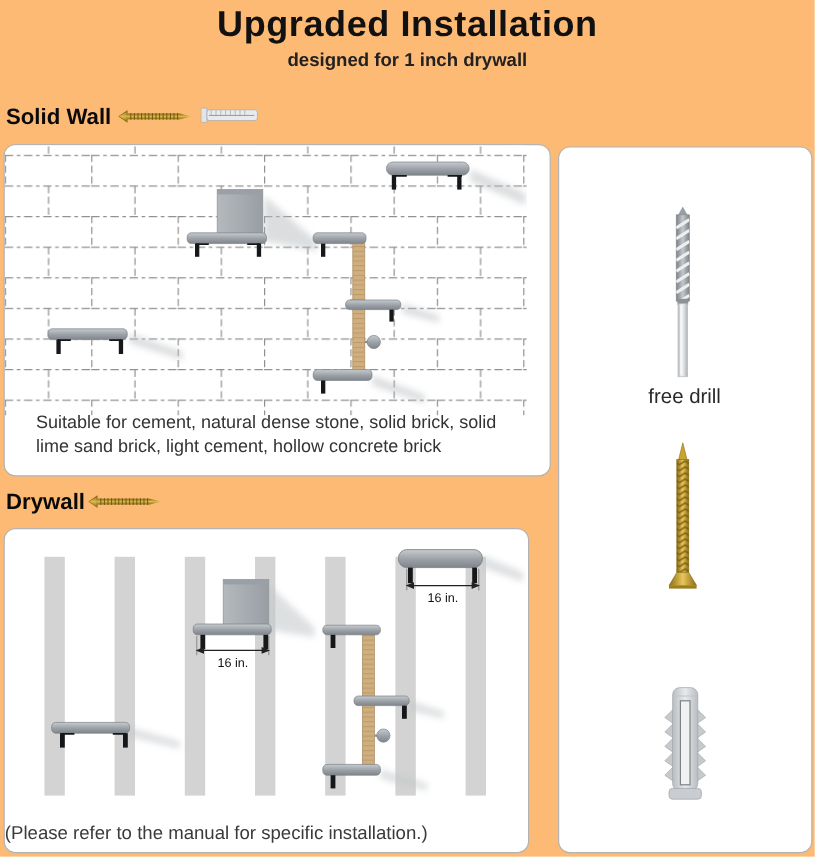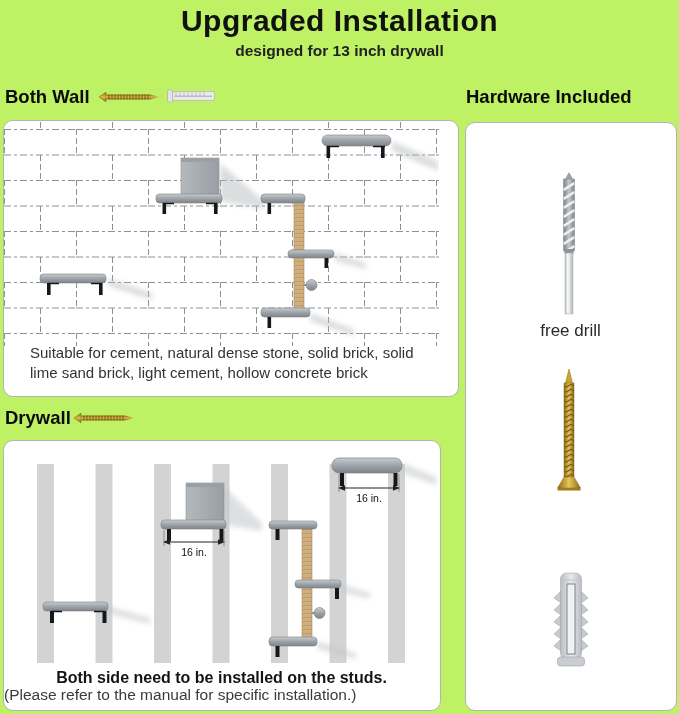--- a/index.html
+++ b/index.html
@@ -1,17 +1,17 @@
 <!DOCTYPE html>
 <html><head>
 <meta charset="utf-8">
 <style>
   html,body{margin:0;padding:0;background:#fff;}
   #stage{
-    position:relative;width:679px;height:714px;background:#bef264;overflow:hidden;
+    position:relative;width:679px;height:714px;background:#fdba74;overflow:hidden;
     font-family:"Liberation Sans",sans-serif;color:#111;
   }
   .abs{position:absolute;}
   .page-title{width:679px;top:4px;left:0;text-align:center;font-size:30px;font-weight:700;letter-spacing:0.5px;}
   .page-subtitle{width:679px;top:42px;left:0;text-align:center;font-size:15.5px;font-weight:700;color:#222;}
   .section-heading{font-size:18.5px;font-weight:700;color:#0a0a0a;}
   .panel{
     position:absolute;border:1.5px solid #b3b3b3;border-radius:10px;background:#fff;
     box-sizing:border-box;overflow:hidden;
   }
@@ -33,44 +33,43 @@
     font-size:17px;color:#2a2a2a;
   }
   .dim-text{font-family:"Liberation Sans",sans-serif;font-size:10.5px;fill:#111;}
 </style>
 </head>
 <body>
 
 <div id="stage">
 
   <div class="abs page-title">Upgraded Installation</div>
-  <div class="abs page-subtitle">designed for 13 inch drywall</div>
-
-  <div class="abs section-heading" style="left:5px;top:86px;">Both Wall</div>
+  <div class="abs page-subtitle">designed for 1 inch drywall</div>
+
+  <div class="abs section-heading" style="left:5px;top:86px;">Solid Wall</div>
   <svg class="abs" style="left:98px;top:91px;" width="62" height="12" viewBox="0 0 62 12">
     <defs>
       <linearGradient id="i1g" x1="0" y1="0" x2="0" y2="1">
         <stop offset="0" stop-color="#8a6a15"></stop>
           <stop offset="0.5" stop-color="#dcbb4d"></stop>
           <stop offset="1" stop-color="#8a6a15"></stop>
       </linearGradient>
     </defs>
     <polygon points="1,6 8,1.2 8,10.8" fill="url(#i1g)" stroke="#7a5c10" stroke-width="0.5"></polygon>
     <rect x="8" y="3.6" width="44" height="4.8" fill="url(#i1g)"></rect>
     <path d="M11 3.2V8.8M14 3.2V8.8M17 3.2V8.8M20 3.2V8.8M23 3.2V8.8M26 3.2V8.8M29 3.2V8.8M32 3.2V8.8M35 3.2V8.8M38 3.2V8.8M41 3.2V8.8M44 3.2V8.8M47 3.2V8.8M50 3.2V8.8" stroke="#6e5410" stroke-width="0.8"></path>
     <polygon points="52,3.6 61,6 52,8.4" fill="url(#i1g)"></polygon>
   </svg>
   <svg class="abs" style="left:167px;top:89px;" width="52" height="14" viewBox="0 0 52 14">
     <rect x="0.5" y="1" width="5" height="12" rx="1" fill="#e2e4e6" stroke="#a6a9ac" stroke-width="0.6"></rect>
     <rect x="5.5" y="2.5" width="42" height="9" rx="2" fill="#e8eaec" stroke="#a6a9ac" stroke-width="0.6"></rect>
     <path d="M9 2.5V7M13 2.5V7M17 2.5V7M21 2.5V7M25 2.5V7M29 2.5V7M33 2.5V7M37 2.5V7" stroke="#b4b7ba" stroke-width="0.8"></path>
     <line x1="7" y1="7.2" x2="45" y2="7.2" stroke="#94979a" stroke-width="0.8"></line>
   </svg>
 
-  <div class="abs section-heading" style="left:466px;top:86px;">Hardware Included</div>
 
   <div class="panel" style="left:3px;top:120px;width:456px;height:277px;">
     <svg width="435" height="274" viewBox="0 0 435 274">
       <defs>
         <pattern id="bBricks" x="0" y="8" width="72" height="51" patternUnits="userSpaceOnUse">
           <path d="M0 0.5 H72 M0 26 H72" fill="none" stroke="#909090" stroke-width="1" stroke-dasharray="7 3 3 3"></path>
           <path d="M0.5 0 V26 M36.5 26 V51" fill="none" stroke="#909090" stroke-width="1" stroke-dasharray="6 3"></path>
         </pattern>
         <linearGradient id="bShelf" x1="0" y1="0" x2="0" y2="1">
           <stop offset="0" stop-color="#c6cbcf"></stop>
@@ -235,21 +234,20 @@
         <rect x="271.5" y="205" width="4" height="11" fill="#15181a"></rect>
       </g>
 
       <g>
         <rect x="39" y="161" width="65" height="9" rx="3.5" fill="url(#dShelf)" stroke="#7c8287" stroke-width="0.6"></rect>
         <path d="M47 170.5 h11 M101 170.5 h-11" stroke="#15181a" stroke-width="1.4"></path>
         <rect x="46" y="170" width="4" height="12" fill="#15181a"></rect>
         <rect x="98.5" y="170" width="4" height="12" fill="#15181a"></rect>
       </g>
     </svg>
-    <div class="caption-dry-bold">Both side need to be installed on the studs.</div>
     <div class="caption-dry-note">(Please refer to the manual for specific installation.)</div>
   </div>
 
   <div class="panel" style="left:465px;top:122px;width:212px;height:589px;">
     <svg width="209" height="586" viewBox="0 0 209 586">
       <defs>
         <linearGradient id="hSteel" x1="0" y1="0" x2="1" y2="0">
           <stop offset="0" stop-color="#7d8286"></stop>
             <stop offset="0.5" stop-color="#c4c8cb"></stop>
             <stop offset="1" stop-color="#7d8286"></stop>

